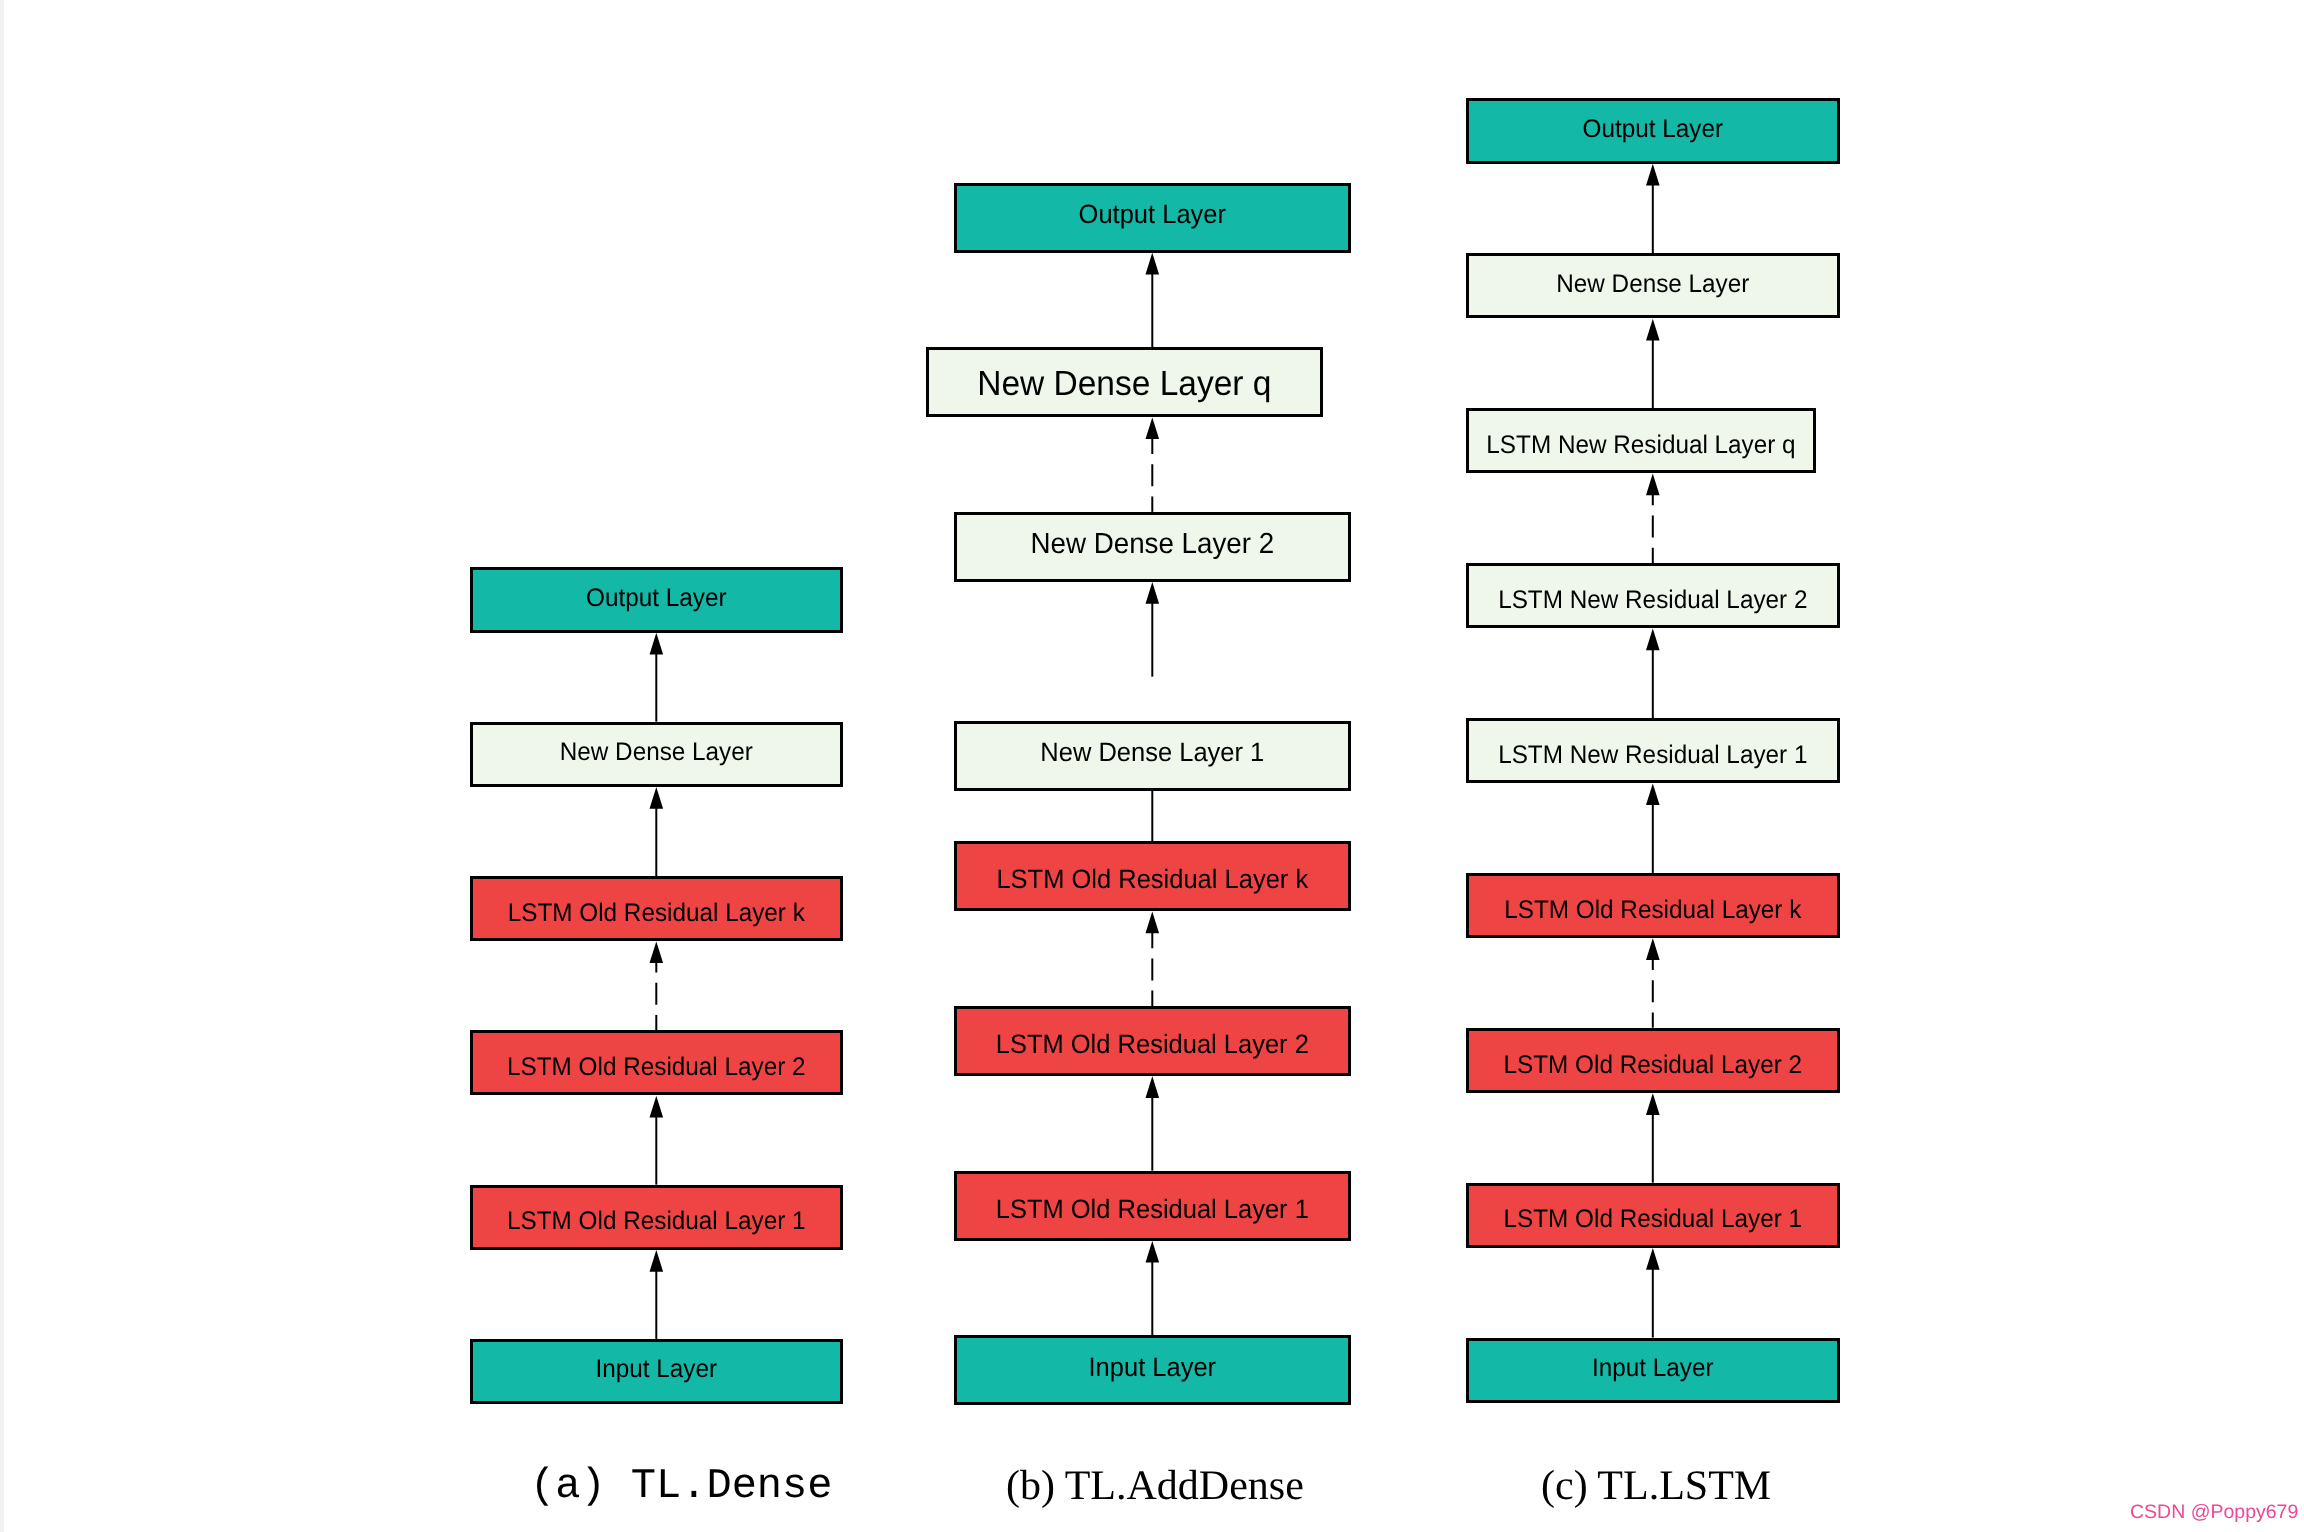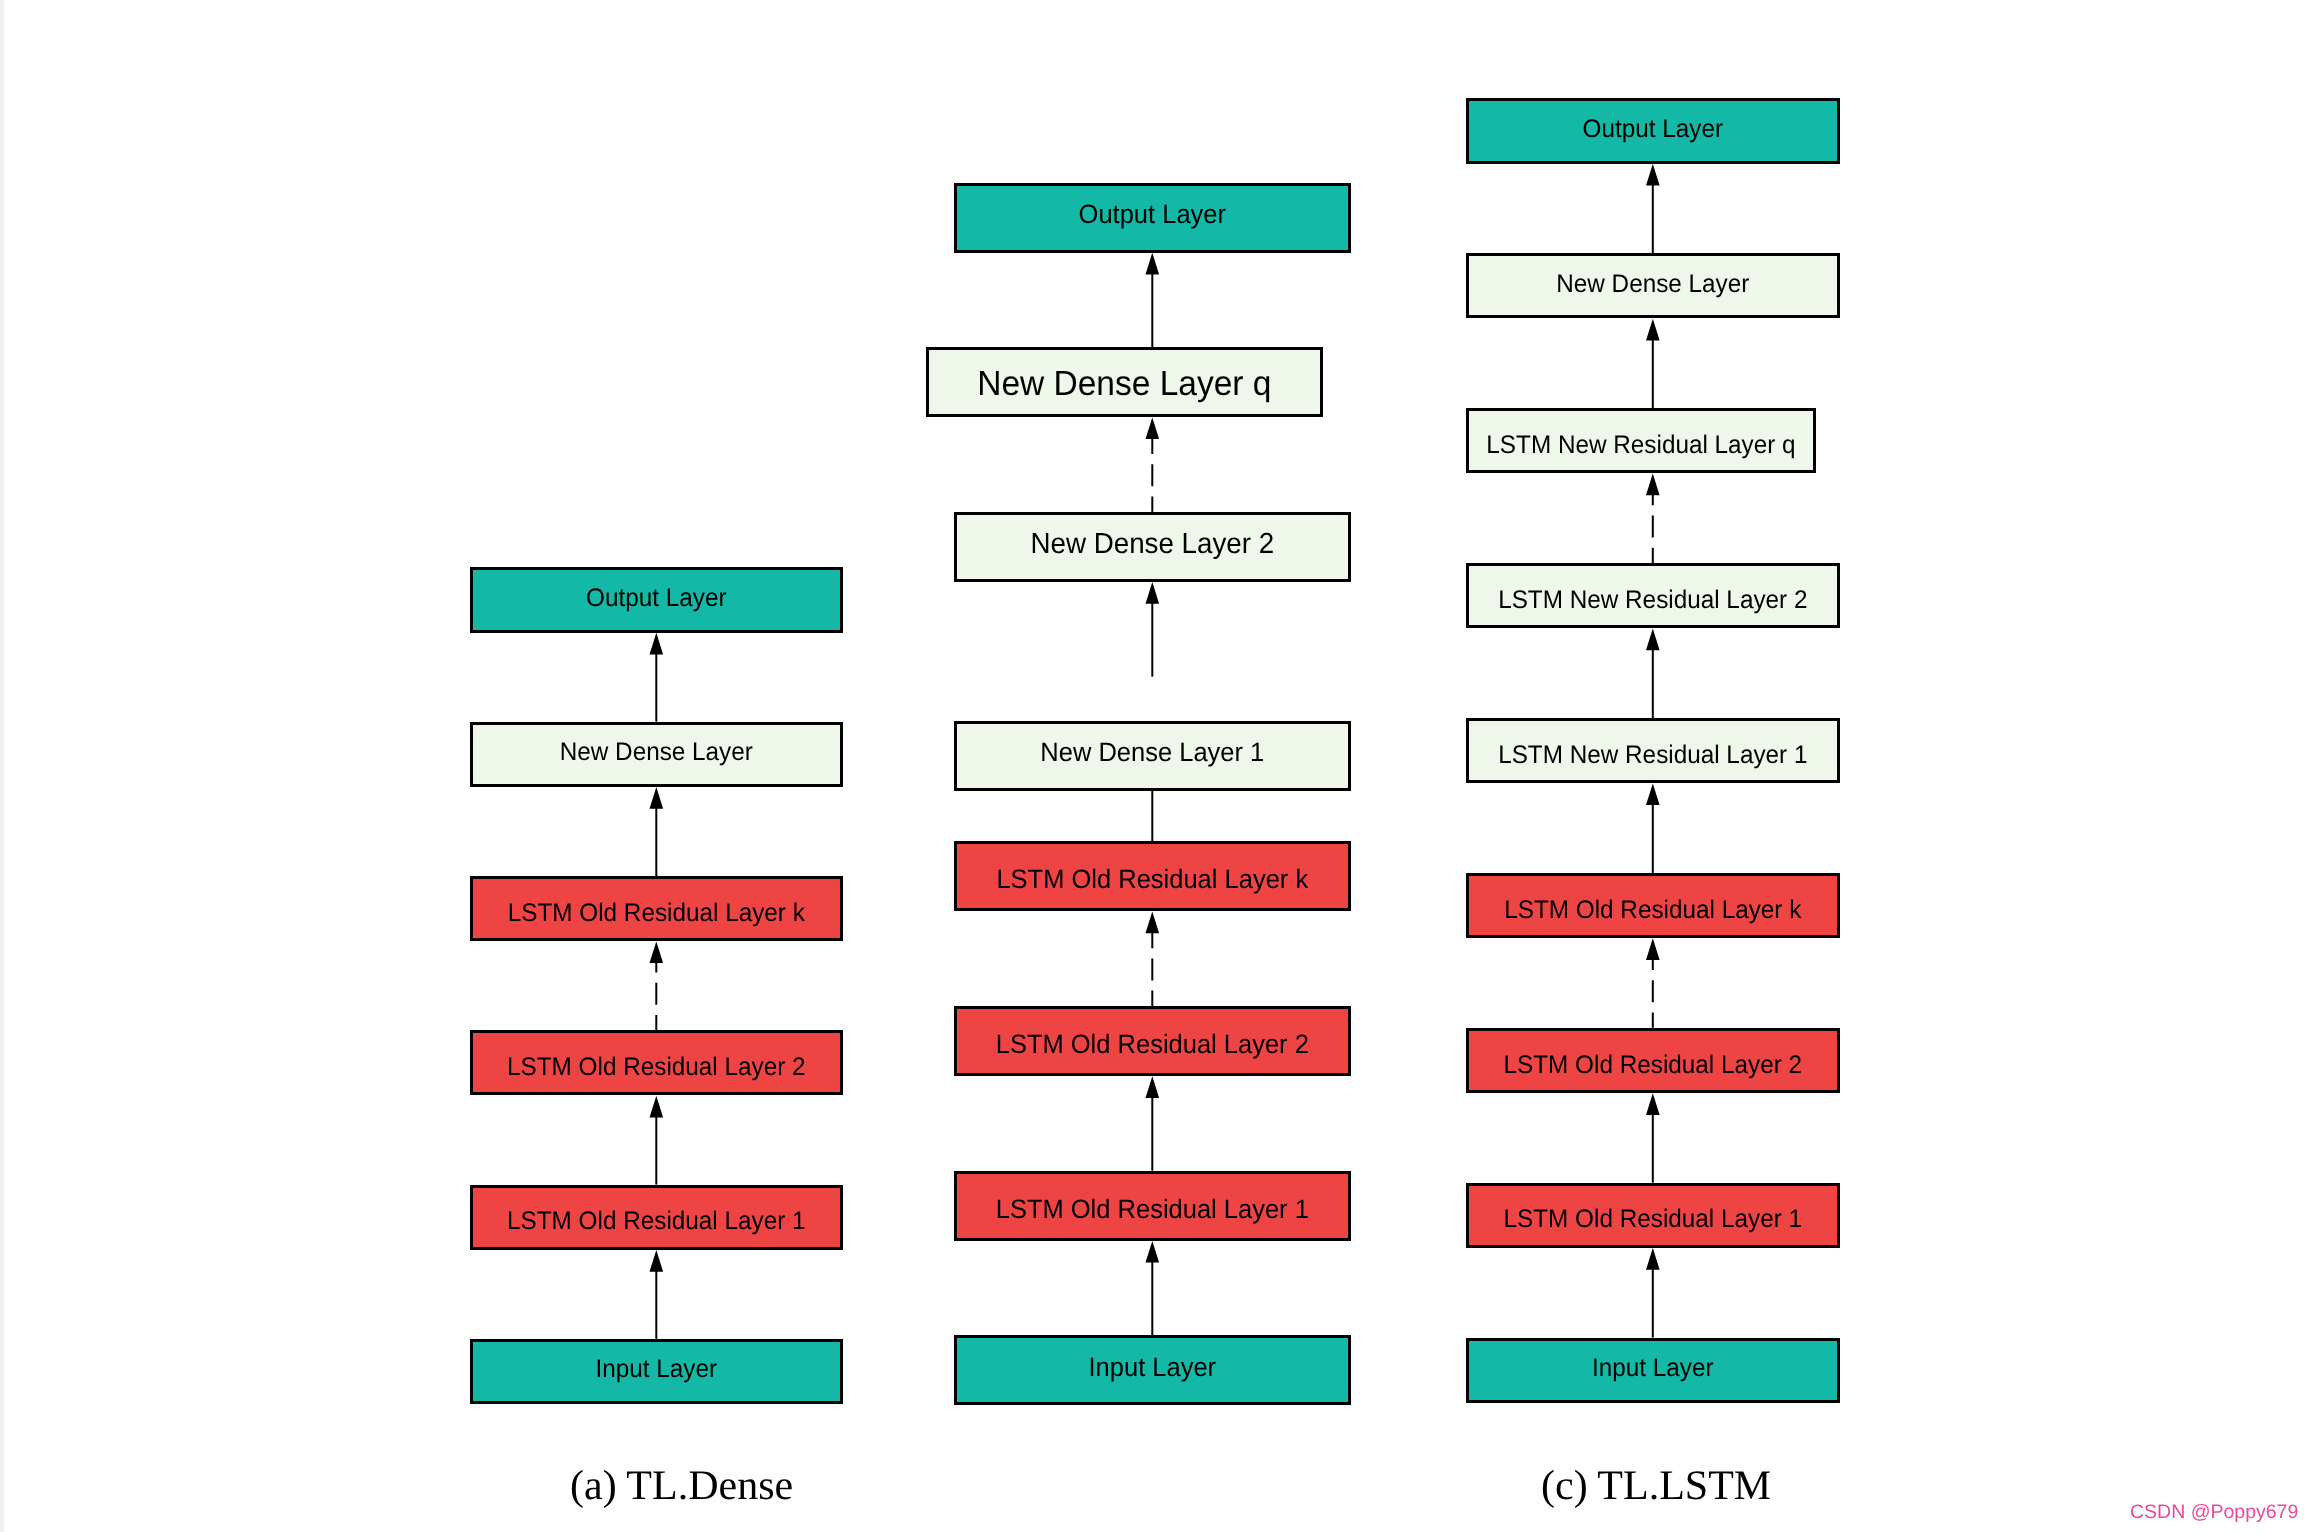--- a/index.html
+++ b/index.html
@@ -208,16 +208,17 @@
       <div class="node blue" style="left: 1466px; top: 1027.8px; width: 373.6px; height: 65.2px;">
         <span style="top: 21.8018px; line-height: 1;">LSTM Old Residual Layer 2</span>
       </div>
       <div class="node blue" style="left: 1466px; top: 1182.7px; width: 373.6px; height: 65.2px;">
         <span style="top: 21.8018px; line-height: 1;">LSTM Old Residual Layer 1</span>
       </div>
       <div class="node pink" style="left: 1466px; top: 1337.6px; width: 373.6px; height: 65.2px;">
         <span style="top: 15.5018px; line-height: 1;">Input Layer</span>
       </div>
     </div>
-  <div class="caption" id="cap-a" style="left: 570px; width: 221px; top: 1462px;">(a) TL.Dense</div>
+  <div class="caption" id="cap-a" style="left: 530px; width: 221px; top: 1462px; font-family: Liberation Mono, monospace;">(a) TL.Dense</div>
+  <div class="caption" id="cap-b" style="left: 1006px; width: 296px; top: 1462px;">(b) TL.AddDense</div>
   <div class="caption" id="cap-c" style="left: 1541px; width: 227px; top: 1462px;">(c) TL.LSTM</div>
   <div class="watermark" style="left: 2130px; top: 1501px;">CSDN @Poppy679</div>
 </div>
 
 </body></html>

